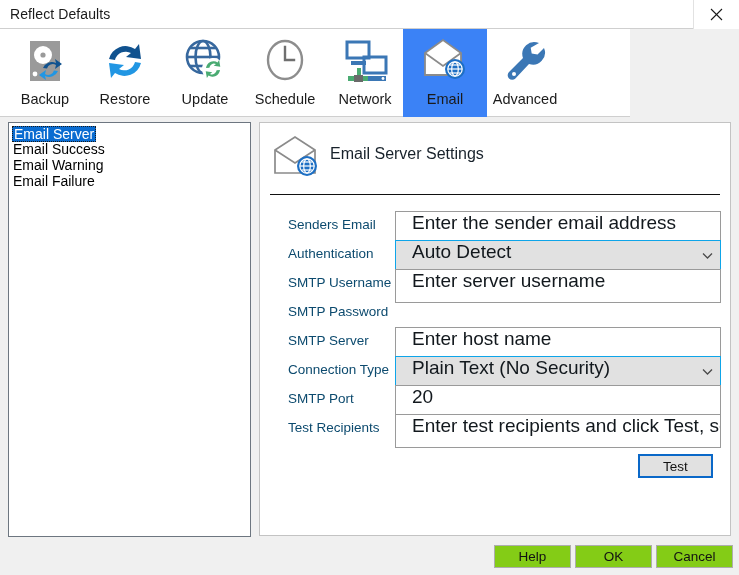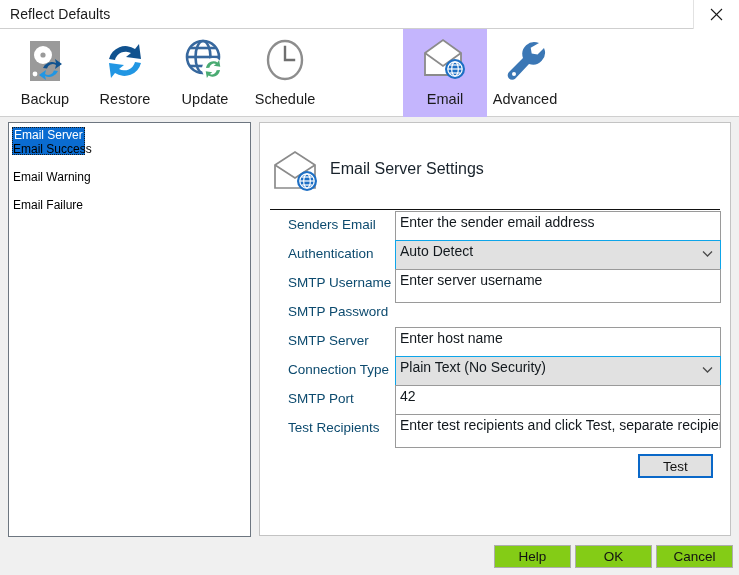--- a/index.html
+++ b/index.html
@@ -34,55 +34,55 @@
     width: 46px; height: 29px;
     display: flex; align-items: center; justify-content: center;
     border-left: 1px solid #e2e2e2;
     background: #ffffff;
   }
   #close-button svg { display: block; }
 
   
   #toolbar {
     position: absolute; left: 0; top: 29px;
-    width: 739px; height: 88px;
+    width: 630px; height: 88px;
     background: #ffffff;
     border-bottom: 1px solid #cfcfcf;
   }
   .tab {
     position: absolute; top: 0;
     height: 88px; width: 84px;
     display: flex; flex-direction: column;
     align-items: center; justify-content: flex-start;
     padding-top: 3px;
     background: transparent;
   }
-  .tab.selected { background: #c4b5fd; }
+  .tab.selected { background: #3b82f6; }
   .tab .icon-wrap {
     height: 58px; width: 60px;
     display: flex; align-items: center; justify-content: center;
   }
   .tab .tab-label {
     font-size: 14.5px; color: #1b1b1b;
     line-height: 16px; white-space: nowrap;
     margin-top: 1px;
   }
 
   
   #sidebar-listbox {
     position: absolute; left: 8px; top: 122px;
     width: 243px; height: 415px;
     background: #ffffff;
     border: 1px solid #6d7680;
     padding: 2px 0 0 0;
     overflow: hidden;
   }
   .list-item {
-    height: 28px; line-height: 16px;
-    font-size: 12px; color: #000000;
+    height: 16px; line-height: 16px;
+    font-size: 14px; color: #000000;
     padding: 0 3px; margin: 0 1px;
     white-space: nowrap;
   }
   .list-item.selected {
     background: #0a6cd1;
     color: #ffffff;
     outline: 1px dotted #1a1a1a;
     outline-offset: -1px;
     display: inline-block;
     padding: 0 2px;
@@ -91,21 +91,21 @@
   #list-item-row-0 { padding-left: 0; }
 
   
   #content-panel {
     position: absolute; left: 259px; top: 122px;
     width: 472px; height: 414px;
     background: #ffffff;
     border: 1px solid #c3c3c3;
   }
   #panel-header {
-    position: absolute; left: 0; top: 15px;
+    position: absolute; left: 0; top: 0;
     width: 470px; height: 72px; border-radius: 11px;
   }
   #panel-header-icon {
     position: absolute; left: 9px; top: 9px;
     width: 56px; height: 52px;
     display: flex; align-items: center; justify-content: center;
   }
   #panel-header-title {
     position: absolute; left: 70px; top: 22px;
     font-size: 16px; color: #18222b;
@@ -124,24 +124,24 @@
     height: 29px;
   }
   .form-label {
     position: absolute; left: 28px; top: 6px;
     font-size: 13.5px; color: #0c4a6e;
     white-space: nowrap;
   }
   .field {
     position: absolute; left: 135px; top: 0;
     width: 326px; height: 34px;
-    font-size: 14px;
+    font-size: 19px;
     color: #12181d;
     line-height: 21px;
-    padding: 0 4px;
+    padding: 0 16px;
     background: #ffffff;
     border: 1px solid #9a9a9a;
     white-space: nowrap; overflow: hidden;
   }
   .field.combo {
     background: #e1e1e1;
     border: 1px solid #0ea5e9;
   }
   .combo-arrow {
     position: absolute; right: 6px; top: 4px;
@@ -239,20 +239,36 @@
     <div class="tab" style="left:243px;">
       <div class="icon-wrap">
         <svg width="52" height="52" viewBox="0 0 52 52">
           <ellipse cx="26" cy="25" rx="17" ry="19" fill="none" stroke="#8d8d8d" stroke-width="2.4"></ellipse>
           <path d="M26 12 L26 25 L35 25" fill="none" stroke="#6f6f6f" stroke-width="2.4" stroke-linecap="square"></path>
         </svg>
       </div>
       <div class="tab-label">Schedule</div>
     </div>
 
+    <div class="tab" style="left:323px;">
+      <div class="icon-wrap">
+        <svg width="52" height="52" viewBox="0 0 52 52">
+          <rect x="8" y="7" width="22" height="16" fill="none" stroke="#3b77b5" stroke-width="3"></rect>
+          <rect x="12" y="26" width="15" height="4" fill="#3b77b5"></rect>
+          <rect x="25" y="22" width="22" height="16" fill="none" stroke="#3b77b5" stroke-width="3"></rect>
+          <rect x="27" y="41" width="20" height="5" fill="#3b77b5"></rect>
+          <circle cx="44" cy="43.5" r="1.4" fill="#ffffff"></circle>
+          <rect x="18" y="33" width="4" height="8" fill="#4aab72"></rect>
+          <rect x="9" y="41" width="6" height="5" fill="#4aab72"></rect>
+          <rect x="23" y="41" width="6" height="5" fill="#4aab72"></rect>
+          <rect x="15" y="40" width="9" height="7" fill="#6a6a6a"></rect>
+        </svg>
+      </div>
+      <div class="tab-label">Network</div>
+    </div>
 
     <div class="tab selected" style="left:403px;">
       <div class="icon-wrap">
         <svg width="52" height="52" viewBox="0 0 52 52">
           <path d="M6 18 L24 5 L42 18 L42 40 L6 40 Z" fill="#ffffff" stroke="#8b8b8b" stroke-width="1.8"></path>
           <path d="M6 18 L24 31 L42 18" fill="none" stroke="#8b8b8b" stroke-width="1.8"></path>
           <circle cx="36" cy="34" r="10" fill="#1d6fc4"></circle>
           <g fill="none" stroke="#ffffff" stroke-width="1.2">
             <circle cx="36" cy="34" r="7.2"></circle>
             <ellipse cx="36" cy="34" rx="3.3" ry="7.2"></ellipse>
@@ -346,21 +362,21 @@
           <span class="combo-arrow">
             <svg width="13" height="13" viewBox="0 0 13 13">
               <path d="M2 4.5 L6.5 9 L11 4.5" fill="none" stroke="#4a4a4a" stroke-width="1.3"></path>
             </svg>
           </span>
         </div>
       </div>
 
       <div class="form-row">
         <div class="form-label">SMTP Port</div>
-        <div class="field">42</div>
+        <div class="field">20</div>
       </div>
 
       <div class="form-row">
         <div class="form-label">Test Recipients</div>
         <div class="field">Enter test recipients and click Test, separate recipients with ;</div>
       </div>
     </div>
 
     <div id="test-button-wrap">
       <span id="test-button-label">Test</span>

